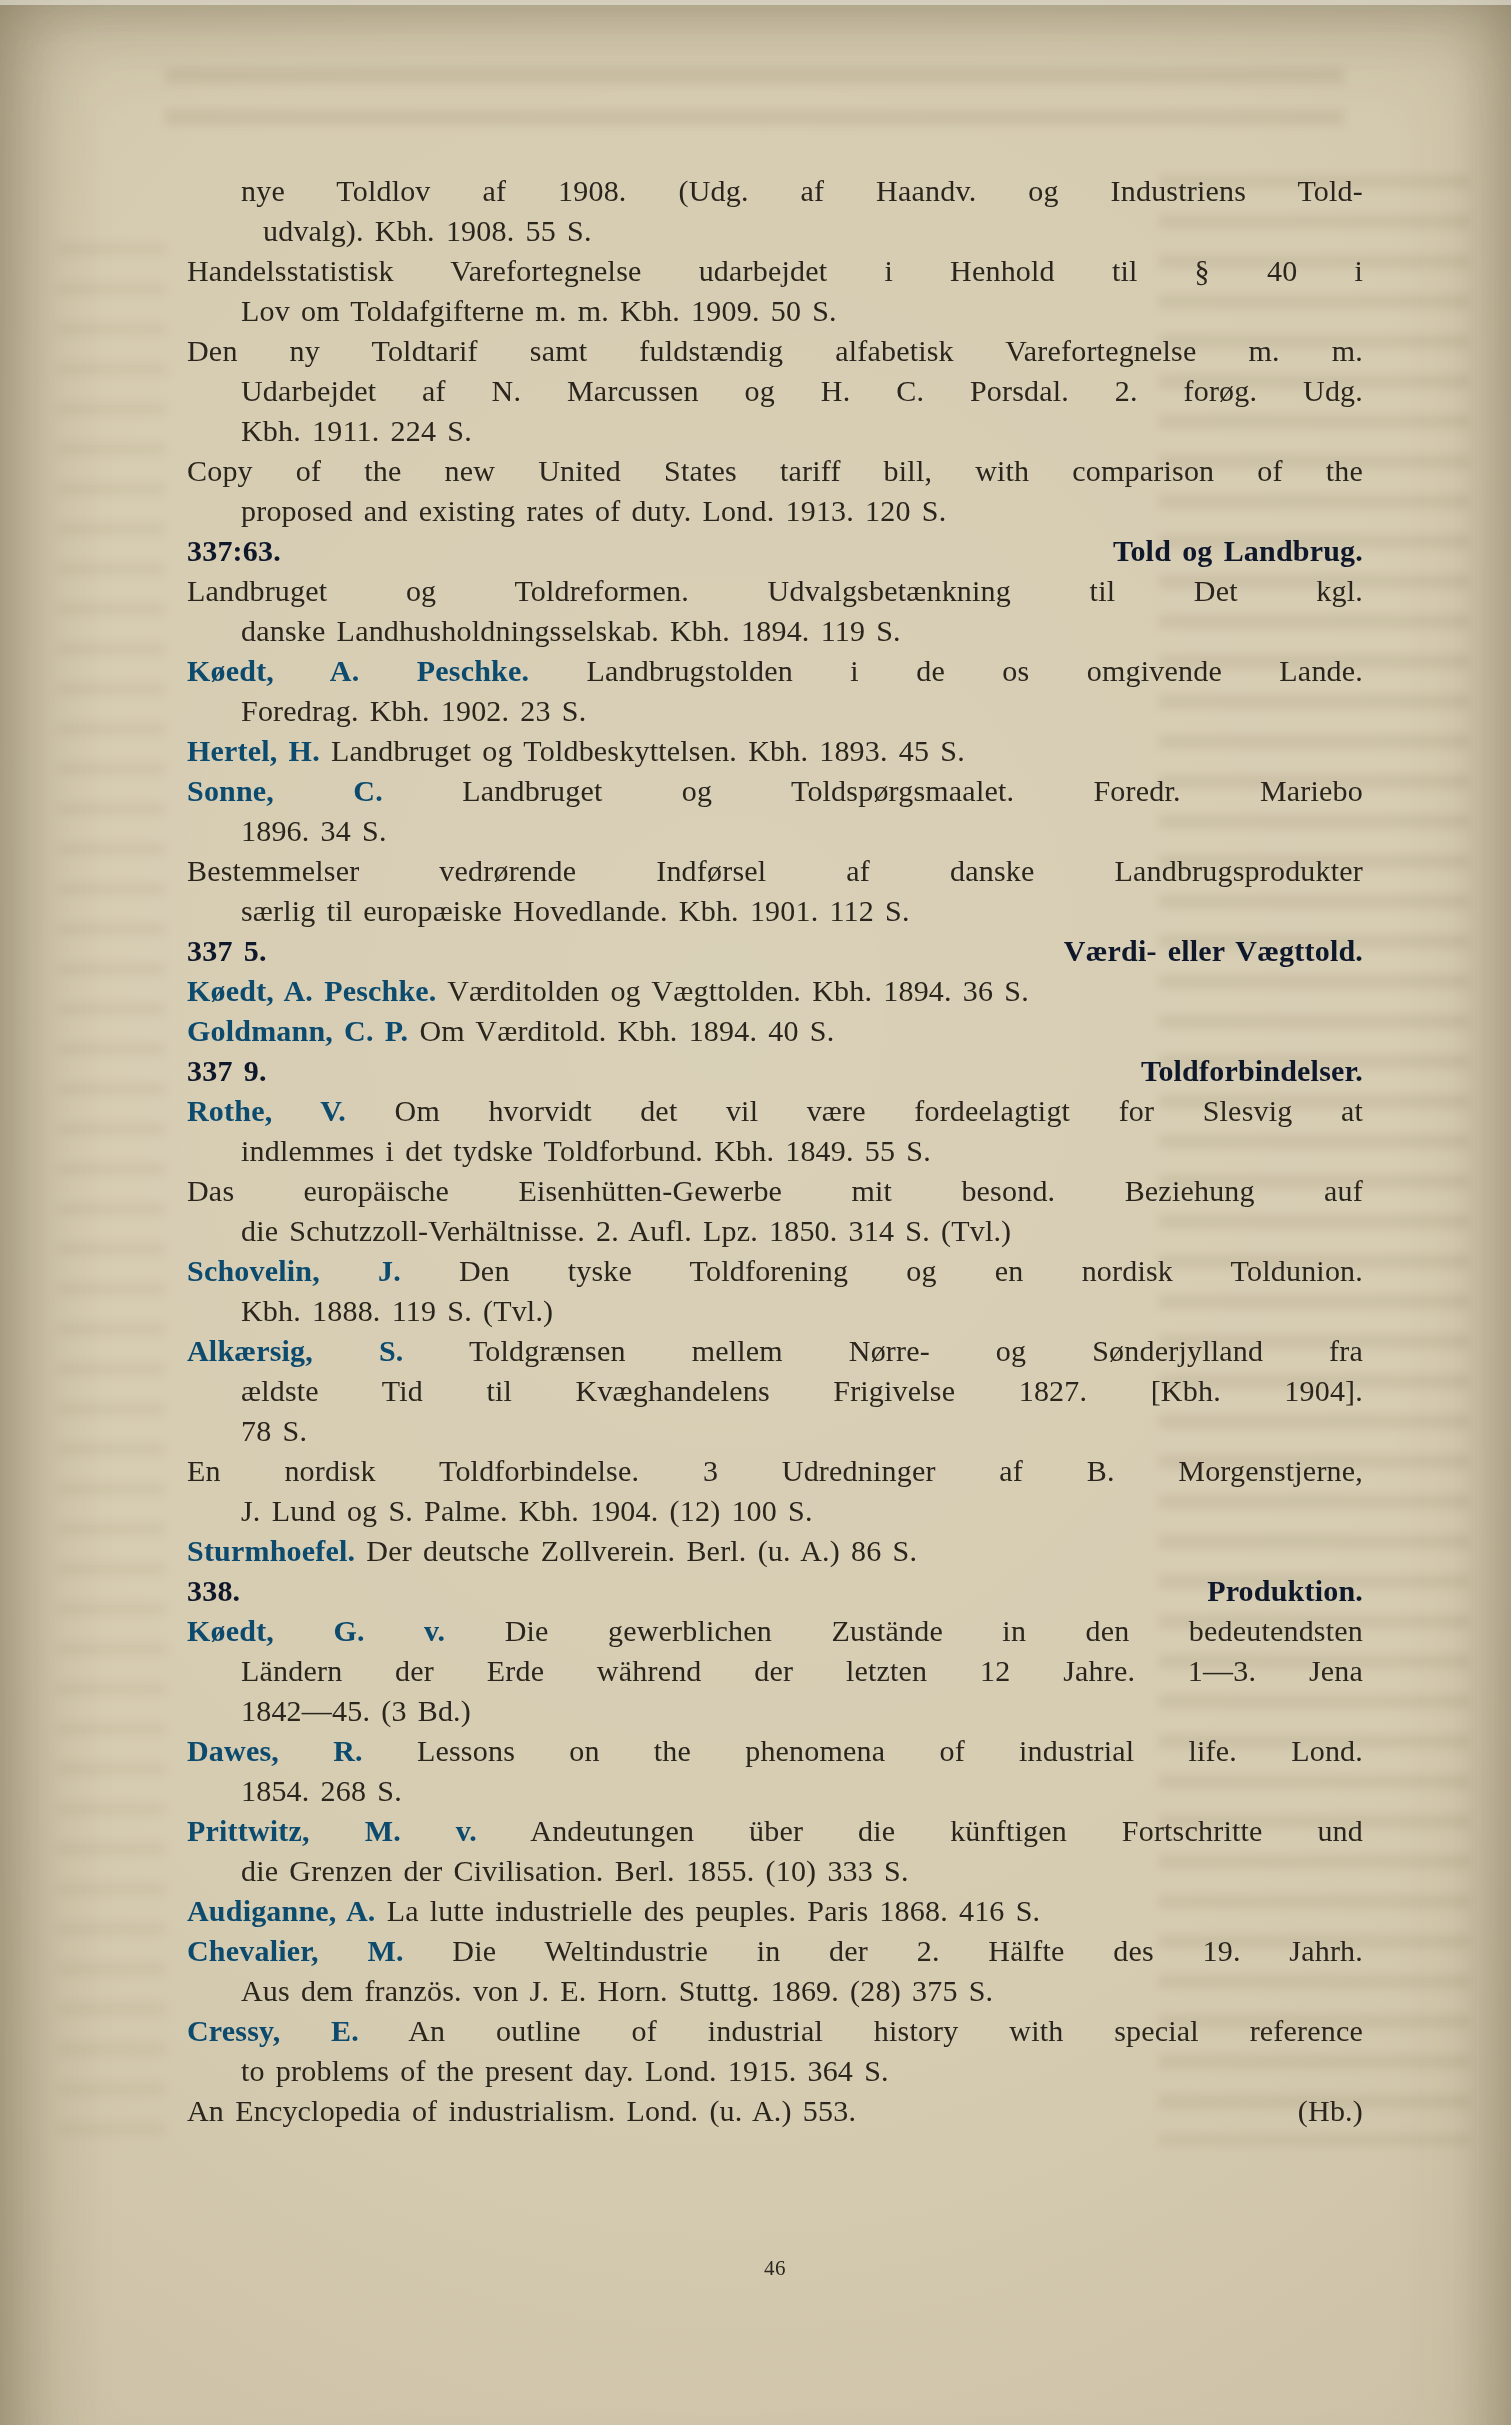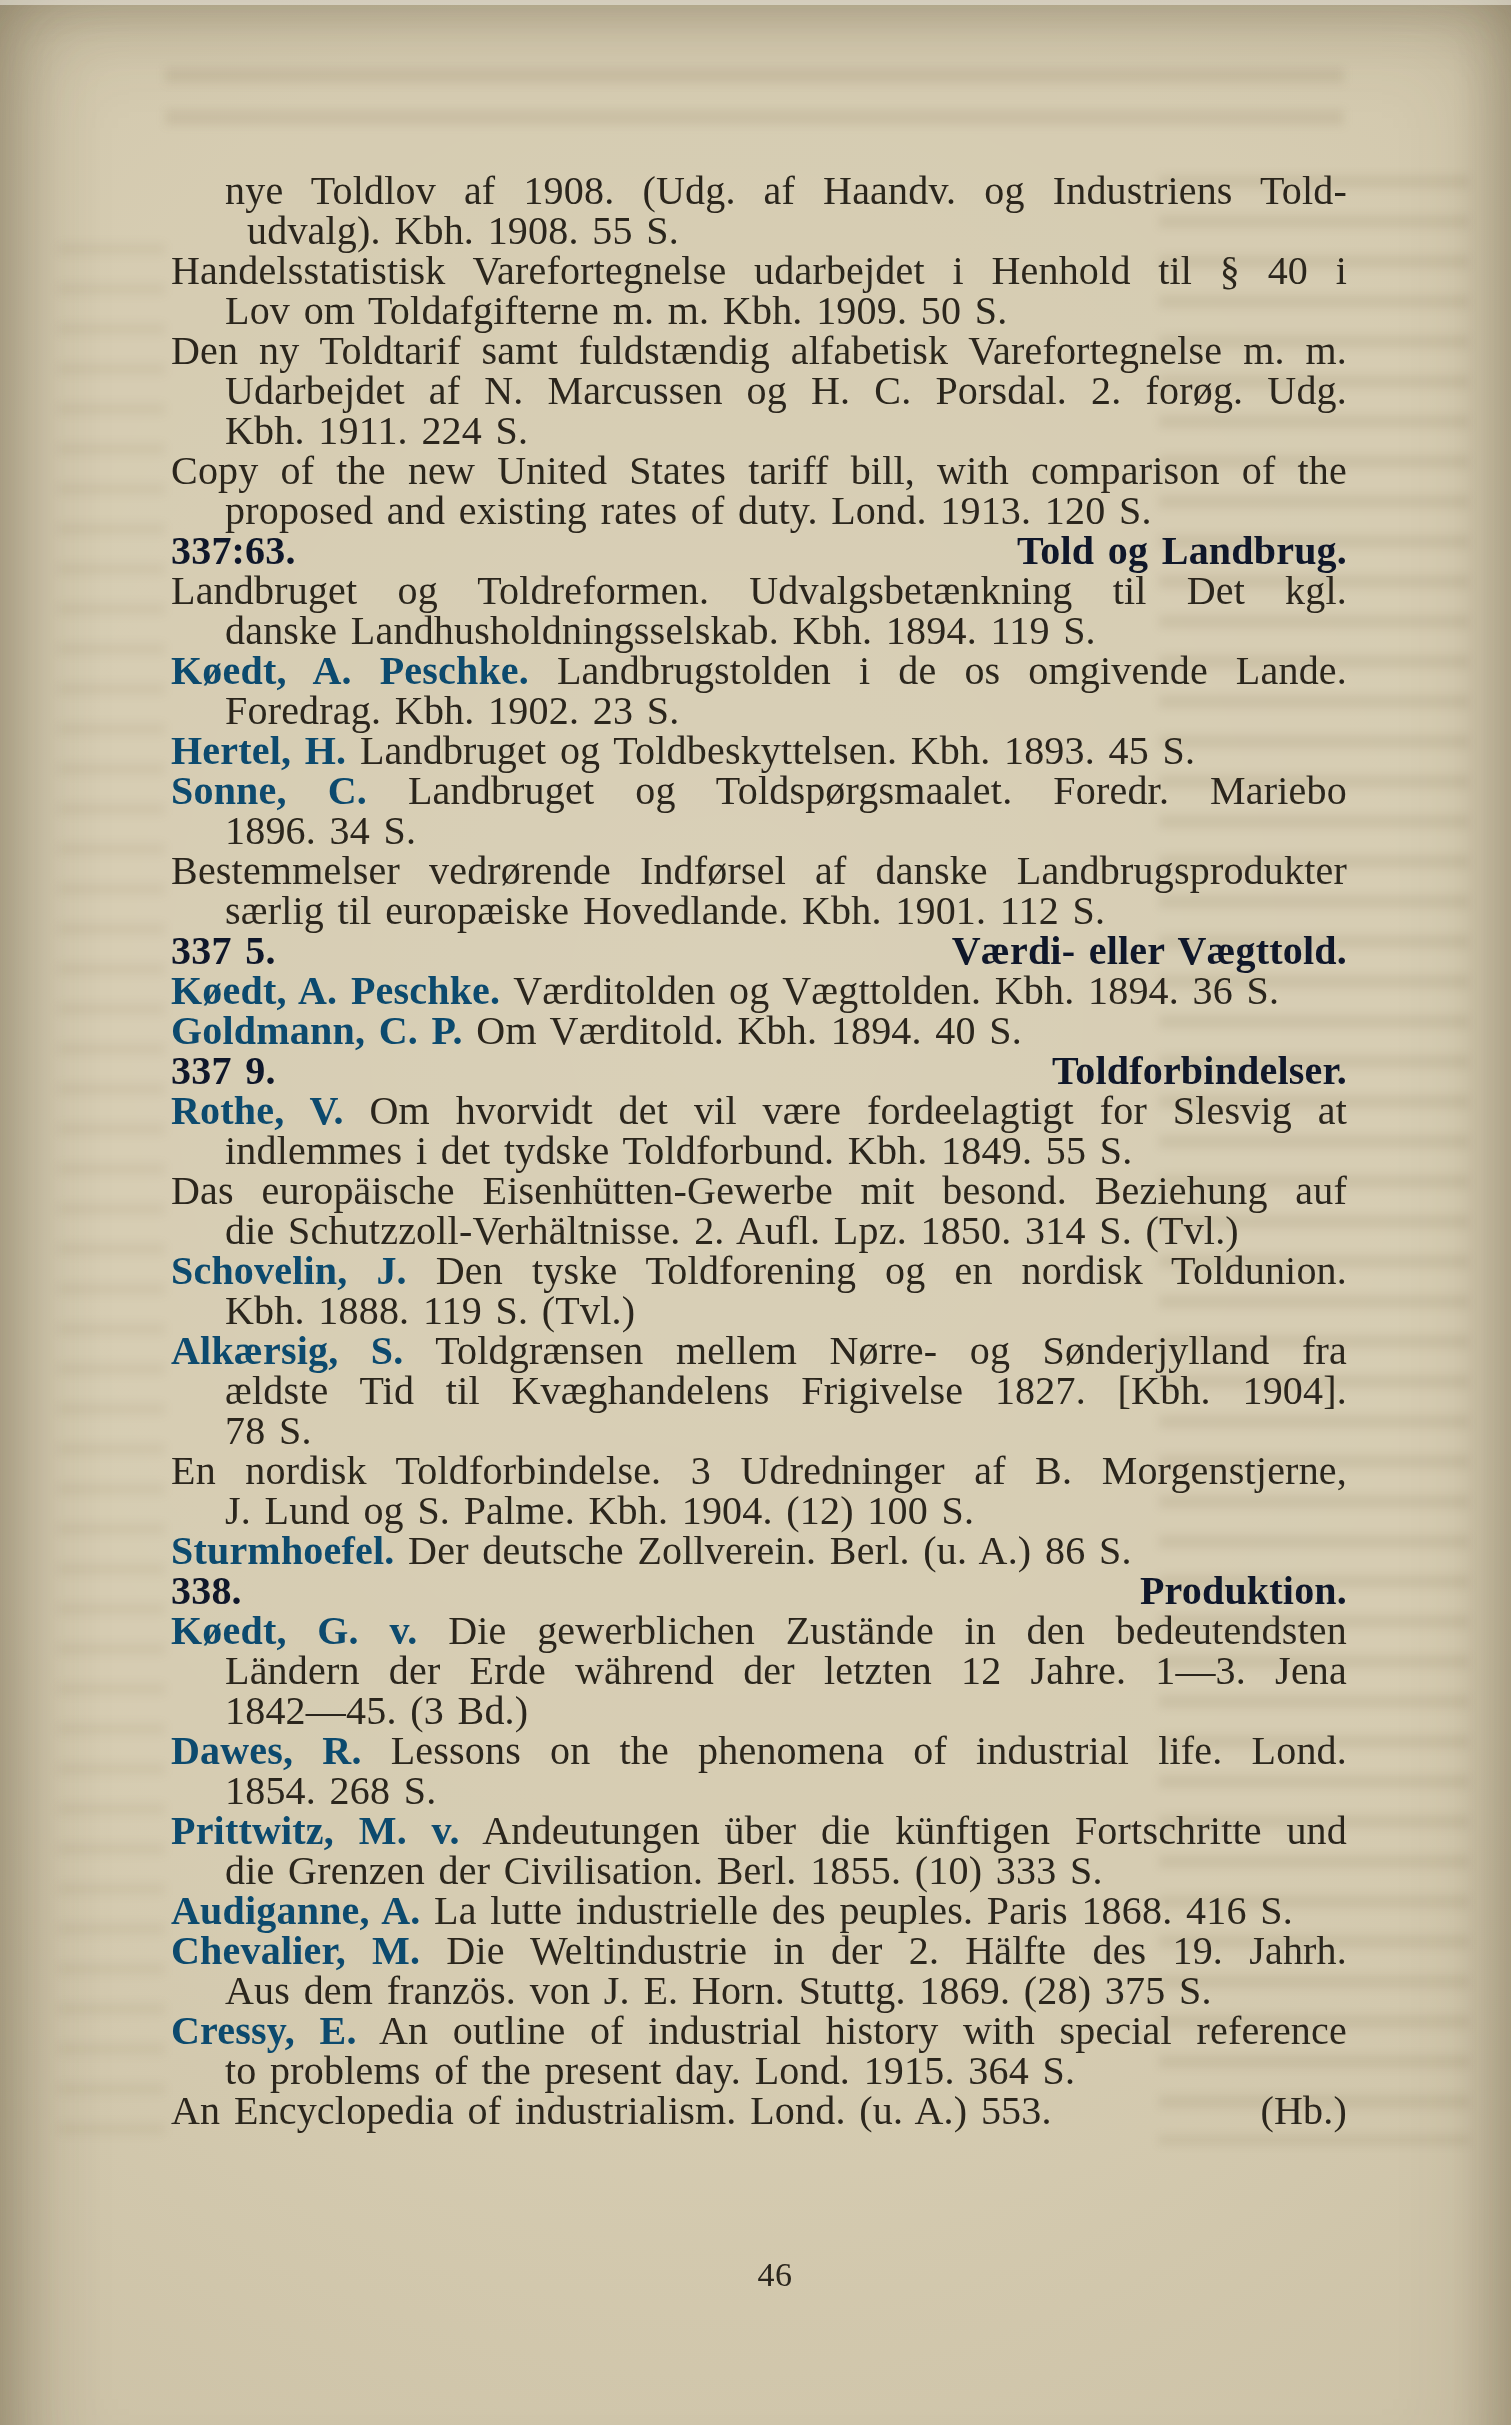--- a/index.html
+++ b/index.html
@@ -49,22 +49,22 @@
   }
   .bleed-left {
     position: absolute; left: 58px; top: 243px; width: 107px; height: 1892px;
     background: repeating-linear-gradient(180deg,
       rgba(118,100,64,0.07) 0 11.6px, rgba(118,100,64,0) 11.6px 40px);
     filter: blur(4.4px); pointer-events: none;
   }
 
   .textblock {
     position: absolute;
-    left: 171px; top: 171px; width: 1176px;
-    font-size: 40px;
+    left: 187px; top: 171px; width: 1176px;
+    font-size: 30px;
     line-height: 40px;
     letter-spacing: 0.2px;
     word-spacing: 3.4px;
   }
   .entry { margin: 0; }
   .line { display: block; }
   .line.full { text-align: justify; text-align-last: justify; }
   .wrap { padding-left: 54px; }
   .cont { padding-left: 54px; }
   .cont .wrap { padding-left: 22px; }
@@ -72,21 +72,21 @@
   .section {
     display: flex; justify-content: space-between;
     font-weight: bold; color: #0f172a;
   }
   .tail { float: right; }
 
   .page-number {
     position: absolute;
     left: 187px; width: 1176px; top: 2256px;
     text-align: center;
-    font-size: 34px;
+    font-size: 21px;
     letter-spacing: 0.5px;
   }
 </style>
 </head>
 <body>
 
 <div class="scan">
   <div class="shade"></div>
   <div class="bleed-top"></div>
   <div class="bleed-right"></div>

